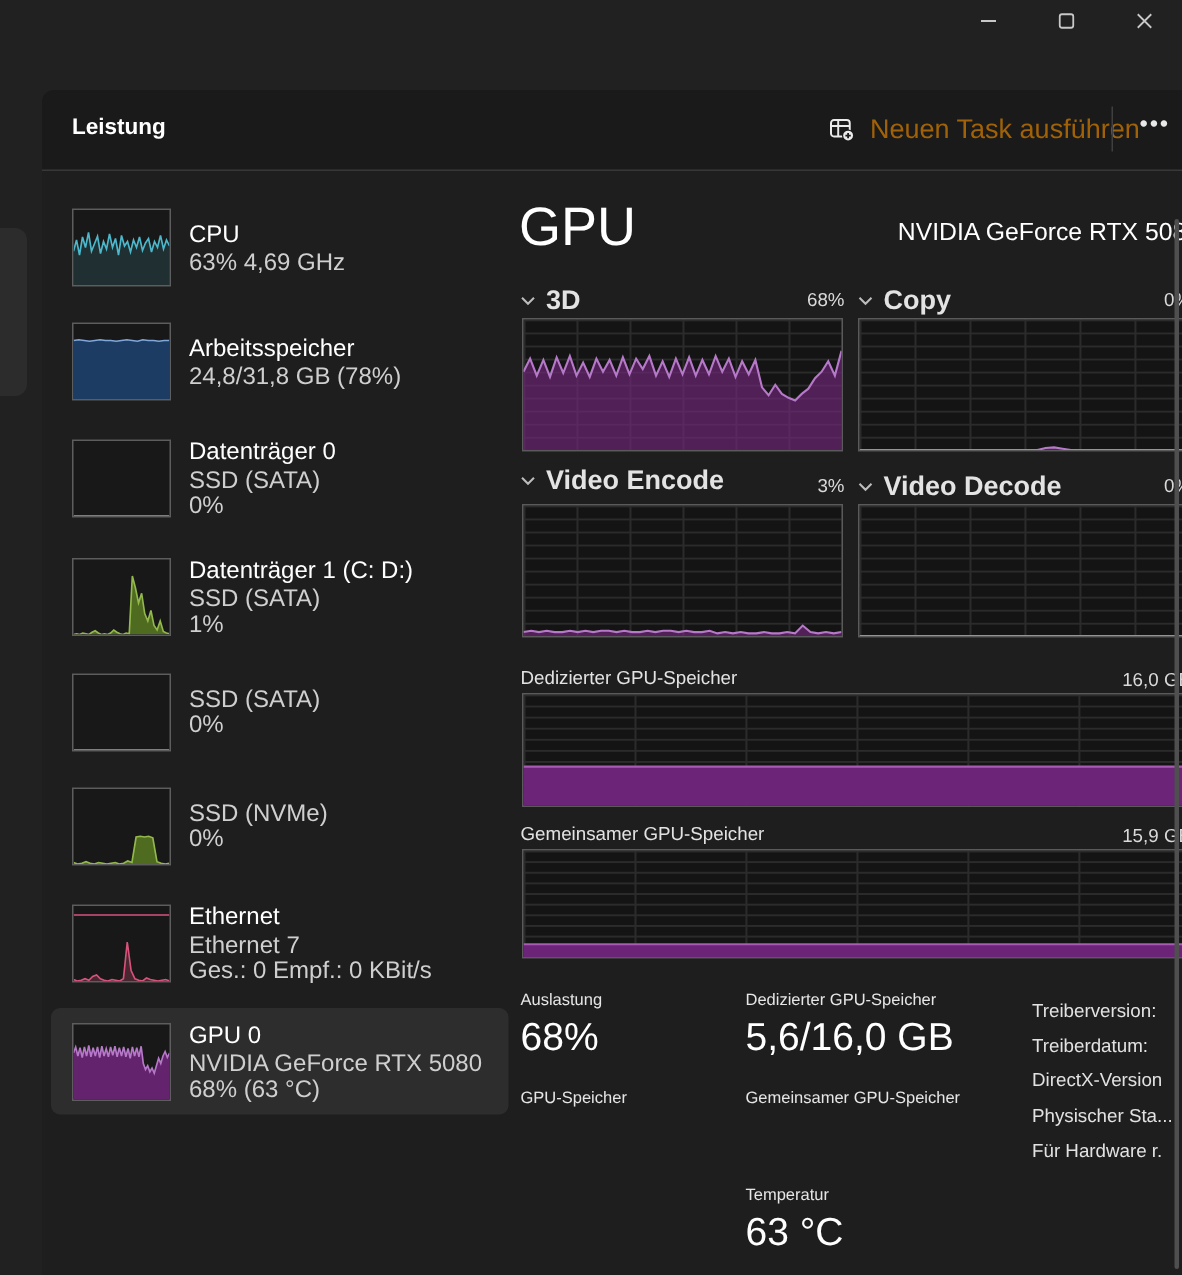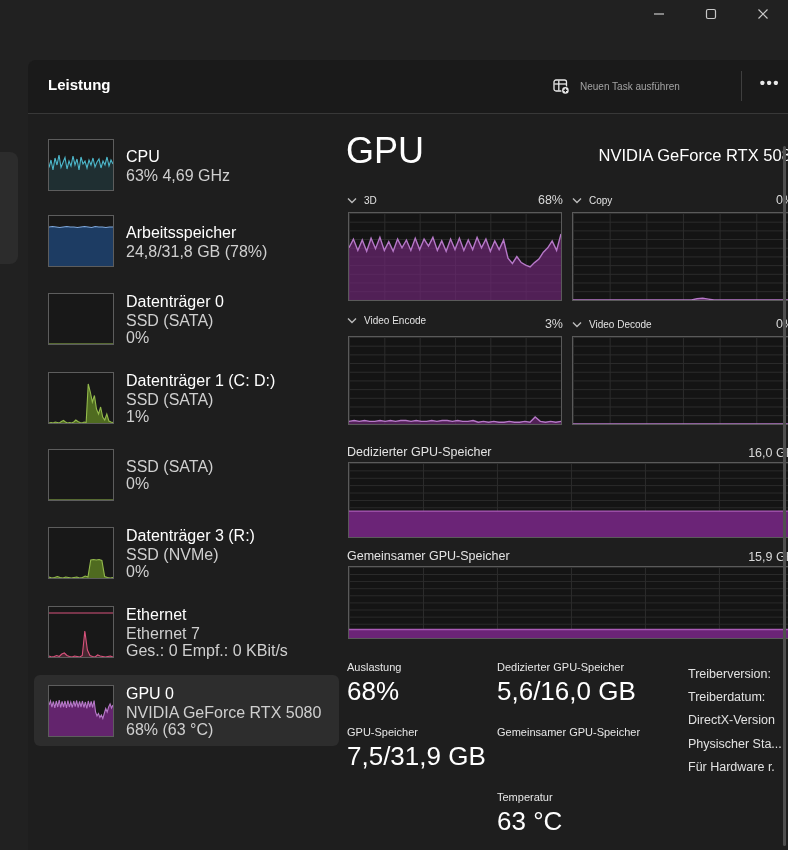--- a/index.html
+++ b/index.html
@@ -10,42 +10,42 @@
     color:#fff;-webkit-font-smoothing:antialiased;
   }
   
   .win-btn{position:absolute;top:0;width:44px;height:28px;display:flex;align-items:center;justify-content:center;cursor:pointer;}
   .win-btn svg{display:block}
   
   #app{position:absolute;left:28px;top:60px;right:0;bottom:0;background:#1a1a1a;border-top-left-radius:8px;}
   #header{position:absolute;left:0;top:0;right:0;height:53px;border-bottom:1px solid #383838;}
   #page-title{position:absolute;left:20px;top:16px;font-size:15px;font-weight:700;color:#fff;}
   #run-task{position:absolute;left:517px;top:10px;height:32px;display:flex;align-items:center;gap:10px;padding:0 8px;border-radius:4px;cursor:pointer;}
-  #run-task span{font-size:10px;color:#a3a3a3;white-space:nowrap;}
+  #run-task span{font-size:18px;color:#a16207;white-space:nowrap;}
   #header-divider{position:absolute;left:713px;top:11px;width:1px;height:30px;background:#3f3f3f;}
   #more-btn{position:absolute;left:722px;top:10px;width:40px;height:32px;display:flex;align-items:center;justify-content:center;border-radius:4px;cursor:pointer;}
   #more-btn .dots{font-size:15px;letter-spacing:1.5px;color:#e8e8e8;font-weight:700;line-height:10px;padding-bottom:6px;}
   #content{position:absolute;left:0;top:54px;right:0;bottom:0;background:#1e1e1e;overflow:hidden;}
   
   #rail-item{position:absolute;left:-10px;top:152px;width:28px;height:112px;background:#2c2c2c;border-radius:8px;}
   
   #sidebar{position:absolute;left:0;top:0;width:317px;bottom:0;padding-top:17px;box-sizing:border-box;}
   .sb-item{display:flex;align-items:center;margin:0 6px 8px 6px;padding:8px 0 8px 14px;border-radius:6px;cursor:pointer;}
   .sb-item.selected{background:#2d2d2d;}
   .mini-chart{width:64px;height:50px;border:1px solid #5d5d5d;background:#181818;flex:0 0 auto;position:relative;overflow:hidden;}
   .mini-chart svg{position:absolute;inset:0;width:100%;height:100%;}
   .sb-text{margin-left:12px;min-width:0;}
   .sb-title{font-size:16px;font-weight:500;color:#fff;line-height:21px;white-space:nowrap;}
   .sb-line{font-size:16px;color:#cfcfcf;line-height:17px;white-space:nowrap;}
   
   #gpu-main{position:absolute;left:317px;top:0;width:483px;height:100%;}
   #gpu-title{position:absolute;left:1px;top:16px;font-size:36px;font-weight:300;color:#fff;}
   #gpu-subtitle{position:absolute;left:1px;top:32px;width:454px;text-align:right;font-size:16.5px;color:#fff;white-space:nowrap;overflow:hidden;}
   .chart-label-row{position:absolute;height:20px;display:flex;align-items:center;gap:7px;cursor:pointer;}
-  .chart-label-row .lbl{font-size:10px;color:#e3e3e3;white-space:nowrap;}
+  .chart-label-row .lbl{font-size:18px;color:#e3e3e3;white-space:nowrap;font-weight:bold;}
   .chart-val{position:absolute;height:20px;font-size:12.5px;color:#d9d9d9;text-align:right;line-height:20px;white-space:nowrap;}
   .chev{display:flex;align-items:center;}
   .big-chart{
     position:absolute;border:1px solid #5a5a5a;box-sizing:border-box;
     background:
       linear-gradient(to right,#2b2b2b 1px,transparent 1px) 0 0 / calc(100%/6) 100%,
       linear-gradient(to bottom,#2b2b2b 1px,transparent 1px) 0 0 / 100% 10%,
       #141414;
   }
   .big-chart svg{position:absolute;inset:0;width:100%;height:100%;}
@@ -168,21 +168,20 @@
             </div>
   </div>
           <div class="sb-item">
     <div class="mini-chart">
               <svg viewBox="0 0 100 100" preserveAspectRatio="none">
                 <polygon points="0,100 0.00,98.00 4.35,100.00 8.70,99.00 13.04,97.00 17.39,99.00 21.74,100.00 26.09,98.00 30.43,99.00 34.78,100.00 39.13,99.00 43.48,98.00 47.83,100.00 52.17,99.00 56.52,96.00 60.87,98.00 65.22,64.00 69.57,63.00 73.91,64.00 78.26,63.00 82.61,65.00 86.96,97.00 91.30,99.00 95.65,100.00 100.00,99.00 100,100" fill="#4f6b20"></polygon>
                 <polyline points="0.00,98.00 4.35,100.00 8.70,99.00 13.04,97.00 17.39,99.00 21.74,100.00 26.09,98.00 30.43,99.00 34.78,100.00 39.13,99.00 43.48,98.00 47.83,100.00 52.17,99.00 56.52,96.00 60.87,98.00 65.22,64.00 69.57,63.00 73.91,64.00 78.26,63.00 82.61,65.00 86.96,97.00 91.30,99.00 95.65,100.00 100.00,99.00" fill="none" stroke="#93b94c" stroke-width="1.1" vector-effect="non-scaling-stroke"></polyline>
               </svg>
             </div>
     <div class="sb-text">
-      <div class="sb-title">Datenträger 3 (R:)</div>
     <div class="sb-line">SSD (NVMe)</div>
               <div class="sb-line">0%</div>
             </div>
   </div>
           <div class="sb-item">
     <div class="mini-chart">
               <svg viewBox="0 0 100 100" preserveAspectRatio="none">
                 <polygon points="0,100 0.00,98.00 4.00,100.00 8.00,99.00 12.00,97.00 16.00,99.00 20.00,94.00 24.00,92.00 28.00,97.00 32.00,99.00 36.00,100.00 40.00,98.00 44.00,99.00 48.00,100.00 52.00,97.00 56.00,48.00 60.00,86.00 64.00,97.00 68.00,99.00 72.00,100.00 76.00,96.00 80.00,98.00 84.00,99.00 88.00,100.00 92.00,99.00 96.00,98.00 100.00,100.00 100,100" fill="rgba(216,82,124,0.25)"></polygon>
                 <polyline points="0.00,98.00 4.00,100.00 8.00,99.00 12.00,97.00 16.00,99.00 20.00,94.00 24.00,92.00 28.00,97.00 32.00,99.00 36.00,100.00 40.00,98.00 44.00,99.00 48.00,100.00 52.00,97.00 56.00,48.00 60.00,86.00 64.00,97.00 68.00,99.00 72.00,100.00 76.00,96.00 80.00,98.00 84.00,99.00 88.00,100.00 92.00,99.00 96.00,98.00 100.00,100.00" fill="none" stroke="#d8527c" stroke-width="1.1" vector-effect="non-scaling-stroke"></polyline>
                 <line x1="0" x2="100" y1="12" y2="12" stroke="#d8527c" vector-effect="non-scaling-stroke"></line>
@@ -298,21 +297,20 @@
         <div class="stat" style="left:2px;top:547px">
           <div class="s-label">Auslastung</div>
           <div class="s-value">68%</div>
         </div>
         <div class="stat" style="left:152px;top:547px">
           <div class="s-label">Dedizierter GPU-Speicher</div>
           <div class="s-value">5,6/16,0 GB</div>
         </div>
         <div class="stat" style="left:2px;top:612px">
           <div class="s-label">GPU-Speicher</div>
-          <div class="s-value">7,5/31,9 GB</div>
         </div>
         <div class="stat" style="left:152px;top:612px">
           <div class="s-label">Gemeinsamer GPU-Speicher</div>
         </div>
         <div class="stat" style="left:152px;top:677px">
           <div class="s-label">Temperatur</div>
           <div class="s-value">63 °C</div>
         </div>
         <div id="driver-info">
             <div>Treiberversion:</div>

